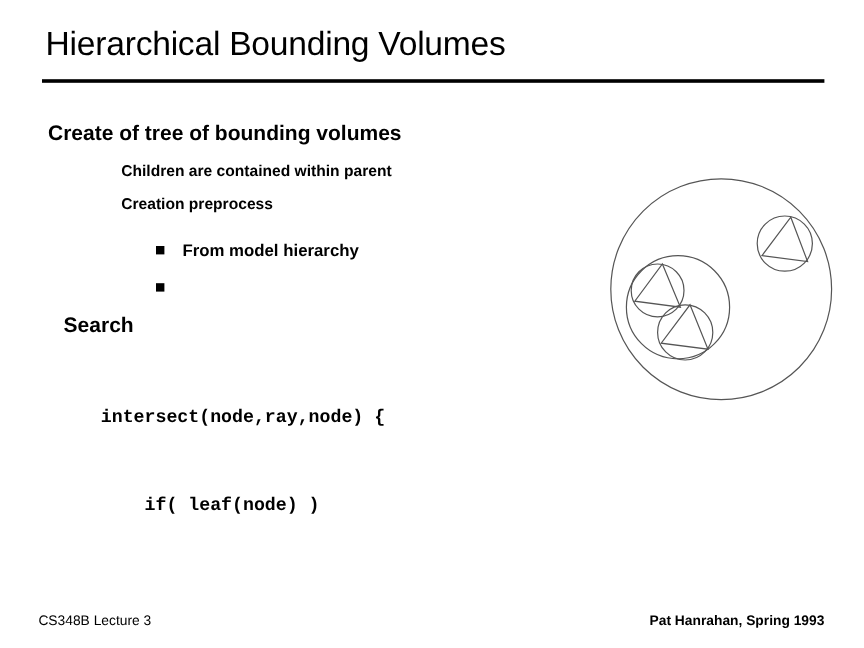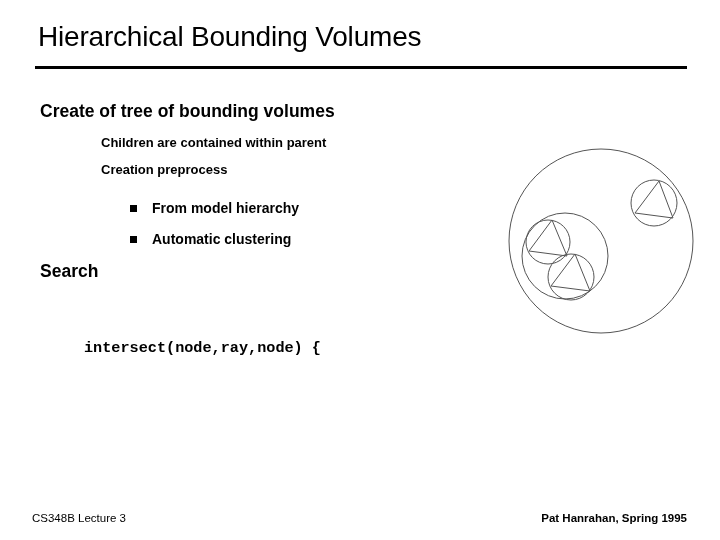--- a/index.html
+++ b/index.html
@@ -154,29 +154,30 @@
 
     <div class="bullet lvl2" style="top:160px;">
       <span>Creation preprocess</span>
     </div>
 
     <div class="bullet lvl3" style="top:200px;">
       <span class="sq"></span><span>From model hierarchy</span>
     </div>
 
     <div class="bullet lvl3" style="top:231px;">
-      <span class="sq"></span><span>Automatic clustering</span>
-    </div>
-
-    <div class="bullet lvl1" style="top:261px;">
+      <span class="sq"></span>
+    </div>
+
+    <div class="bullet lvl1" style="top:261px;margin-left:13px;">
       <span>Search</span>
     </div>
 
     <div class="code">
       <div class="code-line">intersect(node,ray,node) {</div>
+      <div class="code-line">    if( leaf(node) )</div>
       
       
       
       
       
     </div>
 
     <div class="diagram">
       <svg width="215" height="210" viewBox="0 0 215 210" xmlns="http://www.w3.org/2000/svg">
         <g fill="none" stroke="#555555" stroke-width="1">
@@ -188,15 +189,15 @@
           <polygon points="57,85 72,121 34,116"></polygon>
           <polygon points="80,119 95,156 56,151"></polygon>
           <polygon points="164,46 178,83 140,78"></polygon>
         </g>
       </svg>
     </div>
 
   </div>
 
   <div class="footer-left">CS348B Lecture 3</div>
-  <div class="footer-right">Pat Hanrahan, Spring 1995</div>
+  <div class="footer-right">Pat Hanrahan, Spring 1993</div>
 
 </div>
 
 </body></html>

